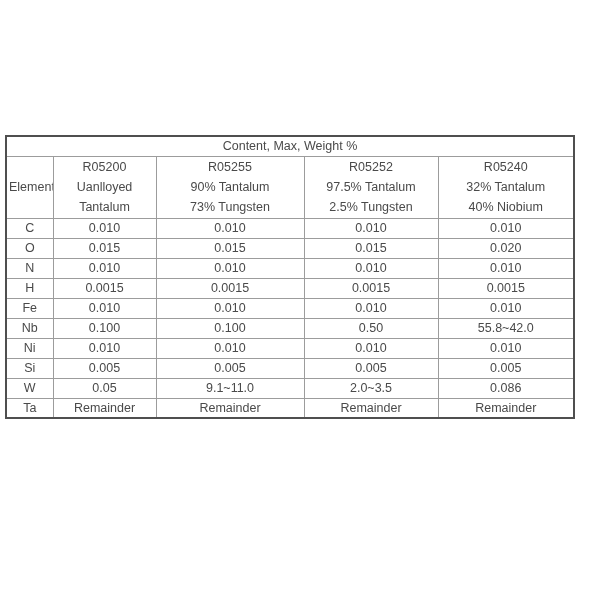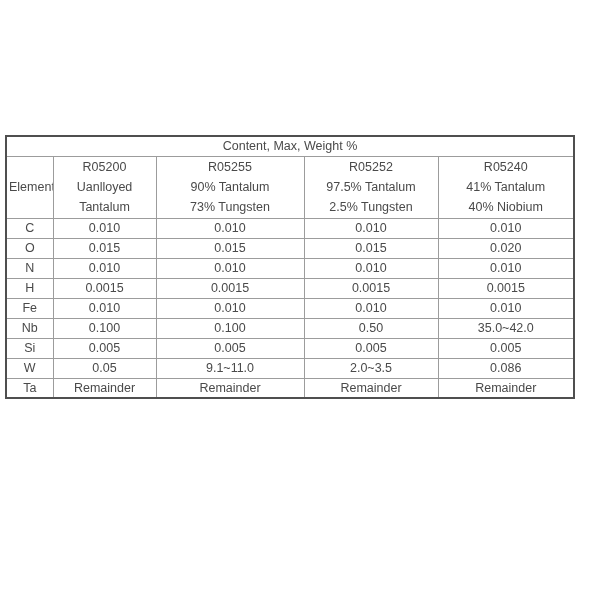--- a/index.html
+++ b/index.html
@@ -80,21 +80,21 @@
             <div>90% Tantalum</div>
             <div>73% Tungsten</div>
           </td>
           <td class="header-cell">
             <div>R05252</div>
             <div>97.5% Tantalum</div>
             <div>2.5% Tungsten</div>
           </td>
           <td class="header-cell">
             <div>R05240</div>
-            <div>41% Tantalum</div>
+            <div>32% Tantalum</div>
             <div>40% Niobium</div>
           </td>
         </tr>
       </thead>
       <tbody id="table-body">
           <tr>
             <td>C</td>
             <td>0.010</td>
             <td>0.010</td>
             <td>0.010</td>
@@ -126,21 +126,28 @@
             <td>0.010</td>
             <td>0.010</td>
             <td>0.010</td>
             <td>0.010</td>
           </tr>
           <tr>
             <td>Nb</td>
             <td>0.100</td>
             <td>0.100</td>
             <td>0.50</td>
-            <td>35.0~42.0</td>
+            <td>55.8~42.0</td>
+          </tr>
+          <tr>
+            <td>Ni</td>
+            <td>0.010</td>
+            <td>0.010</td>
+            <td>0.010</td>
+            <td>0.010</td>
           </tr>
           <tr>
             <td>Si</td>
             <td>0.005</td>
             <td>0.005</td>
             <td>0.005</td>
             <td>0.005</td>
           </tr>
           <tr>
             <td>W</td>

